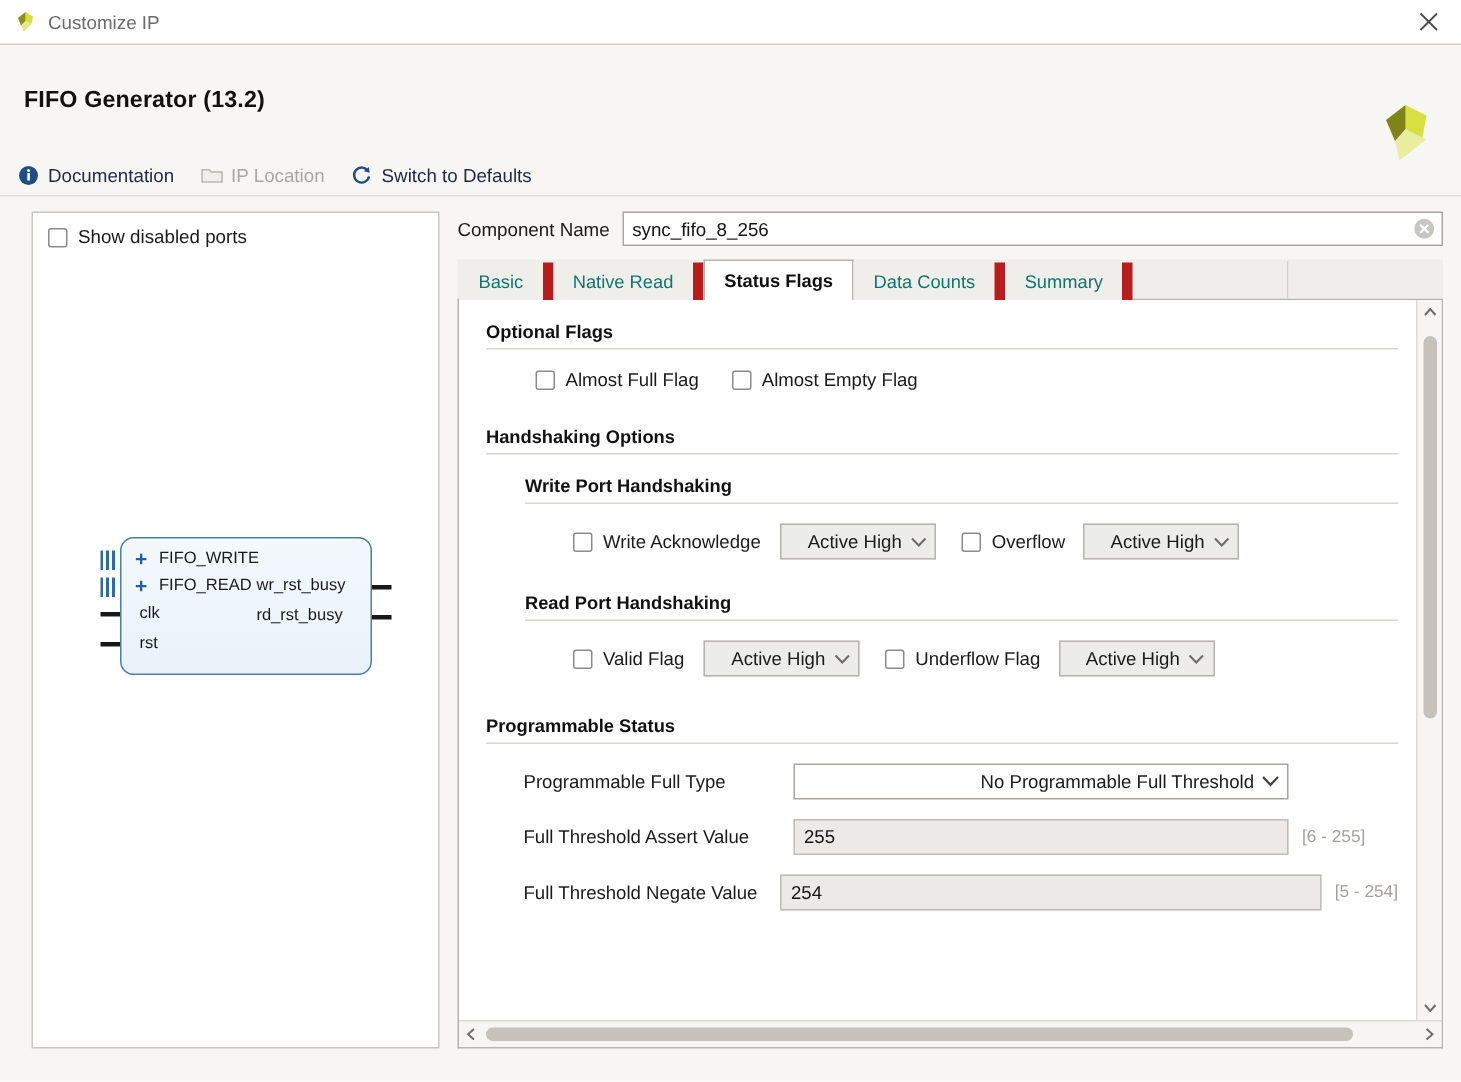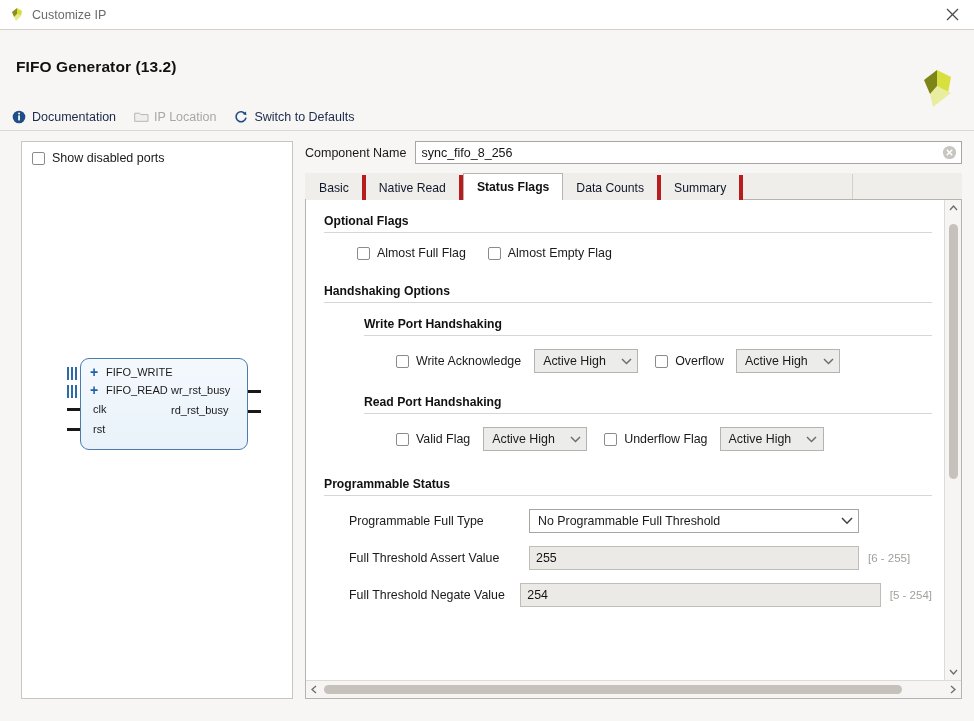--- a/index.html
+++ b/index.html
@@ -180,23 +180,23 @@
     height: 27px;
     border-bottom: 1px solid #b7b3ae;
     background: #f0eeea;
     padding-left: 1px;
   }
   .tab {
     height: 25px;
     padding: 0 13px;
     display: flex; align-items: center;
     font-size: 12.2px;
-    color: #0f172a;
+    color: #0f766e;
     background: #f0eeea;
-    border-right: 4px solid #b91c1c;
+    border-right: 7px solid #b91c1c;
     cursor: pointer;
     position: relative;
     top: 1px;
   }
   .tab.active {
     background: #ffffff;
     color: #111111;
     font-weight: bold;
     border-right: 1px solid #b7b3ae;
     border-left: 1px solid #b7b3ae;
@@ -228,21 +228,21 @@
     padding: 14px 0 0 0;
     position: relative;
   }
 
   .sec-title {
     font-size: 12.2px; font-weight: bold; color: #111111;
     margin: 0 0 4px 0;
   }
   .sec-rule { height: 1px; background: #d9d6d1; }
   .sec-block { margin: 0 12px 0 18px; }
-  .sec-block.indent { margin-left: 58px; }
+  .sec-block.indent { margin-left: 44px; }
 
   .row {
     display: flex; align-items: center;
     margin-top: 13px;
   }
   .chk-item {
     display: flex; align-items: center;
     font-size: 12.4px; color: #1a1a1a;
     cursor: pointer;
   }
@@ -251,20 +251,21 @@
   .dd {
     height: 24px;
     border: 1px solid #b6b2ad;
     background: #ececea;
     display: flex; align-items: center;
     font-size: 12.4px; color: #1a1a1a;
     padding-left: 8px;
     cursor: pointer;
     position: relative;
     user-select: none;
+    text-align: right;
   }
   .dd .dd-txt { flex: 1 1 auto; }
   .dd .caret {
     width: 22px; display: flex; align-items: center; justify-content: center;
     color: #6f6c68;
   }
   .dd.white { background: #ffffff; border-color: #a9a6a1; }
 
   .txtfield {
     height: 24px;

